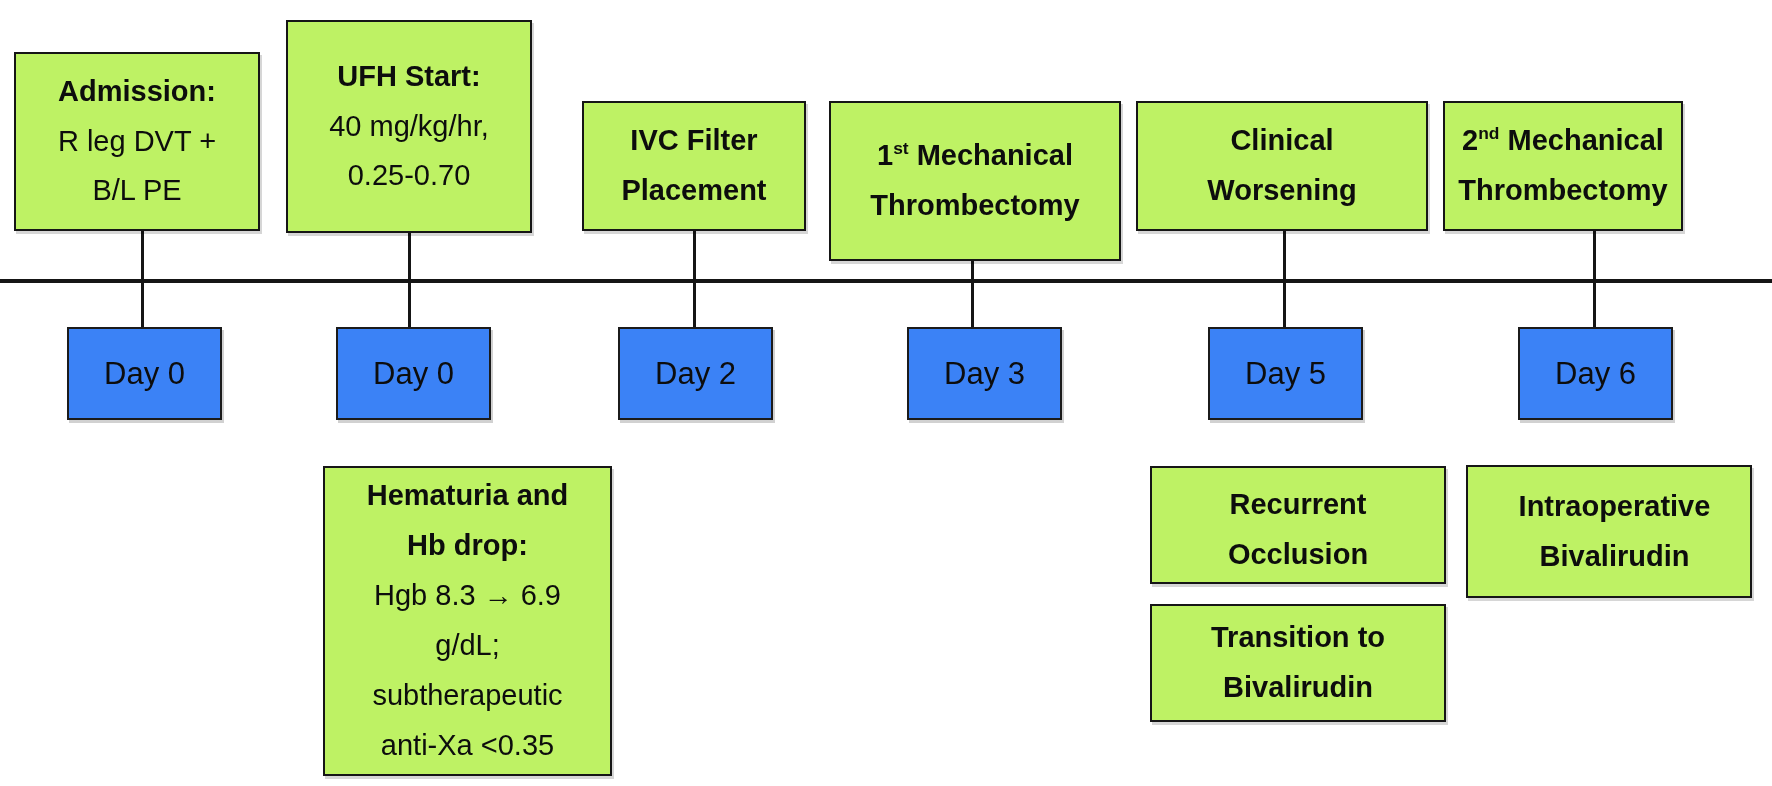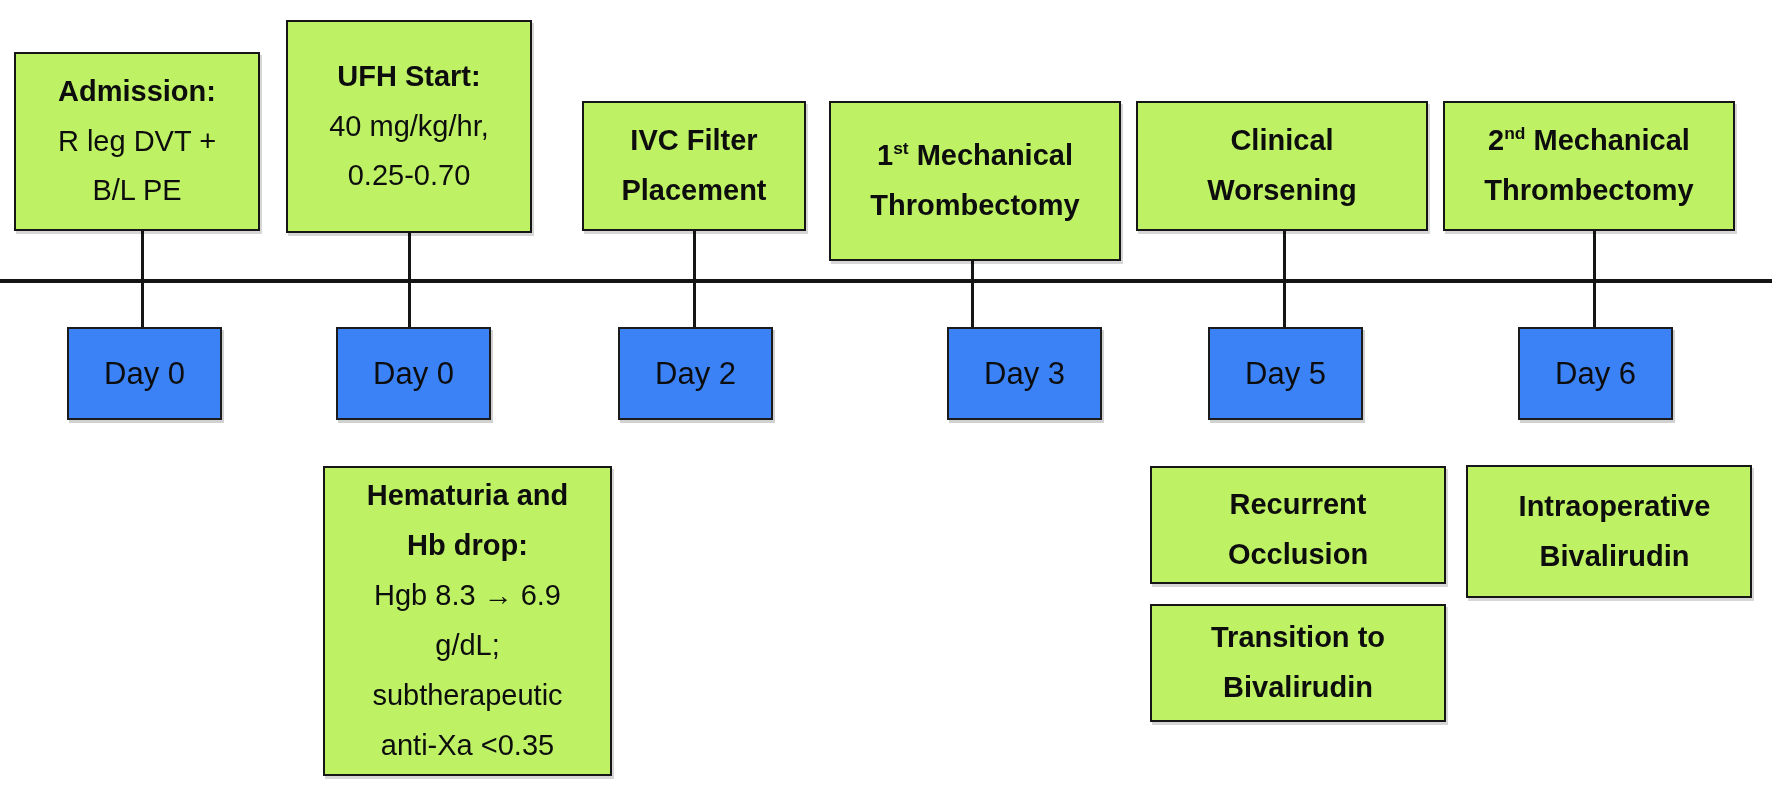--- a/index.html
+++ b/index.html
@@ -70,35 +70,35 @@
   <div class="box" style="left:829px; top:101px; width:292px; height:160px;">
     <span class="line b"><span>1</span><sup>st</sup><span> Mechanical</span></span>
     <span class="line b">Thrombectomy</span>
   </div>
 
   <div class="box" style="left:1136px; top:101px; width:292px; height:130px;">
     <span class="line b">Clinical</span>
     <span class="line b">Worsening</span>
   </div>
 
-  <div class="box" style="left:1443px; top:101px; width:292px; height:130px;">
+  <div class="box" style="left:1443px; top:101px; width:240px; height:130px;">
     <span class="line b"><span>2</span><sup>nd</sup><span> Mechanical</span></span>
     <span class="line b">Thrombectomy</span>
   </div>
 
   <div class="day-box" style="left:67px;">
     <span>Day 0</span>
   </div>
   <div class="day-box" style="left:336px;">
     <span>Day 0</span>
   </div>
   <div class="day-box" style="left:618px;">
     <span>Day 2</span>
   </div>
-  <div class="day-box" style="left:947px;">
+  <div class="day-box" style="left:907px;">
     <span>Day 3</span>
   </div>
   <div class="day-box" style="left:1208px;">
     <span>Day 5</span>
   </div>
   <div class="day-box" style="left:1518px;">
     <span>Day 6</span>
   </div>
 
   <div class="box" style="left:286px; top:466px; width:289px; height:310px;margin-left:37px;">

